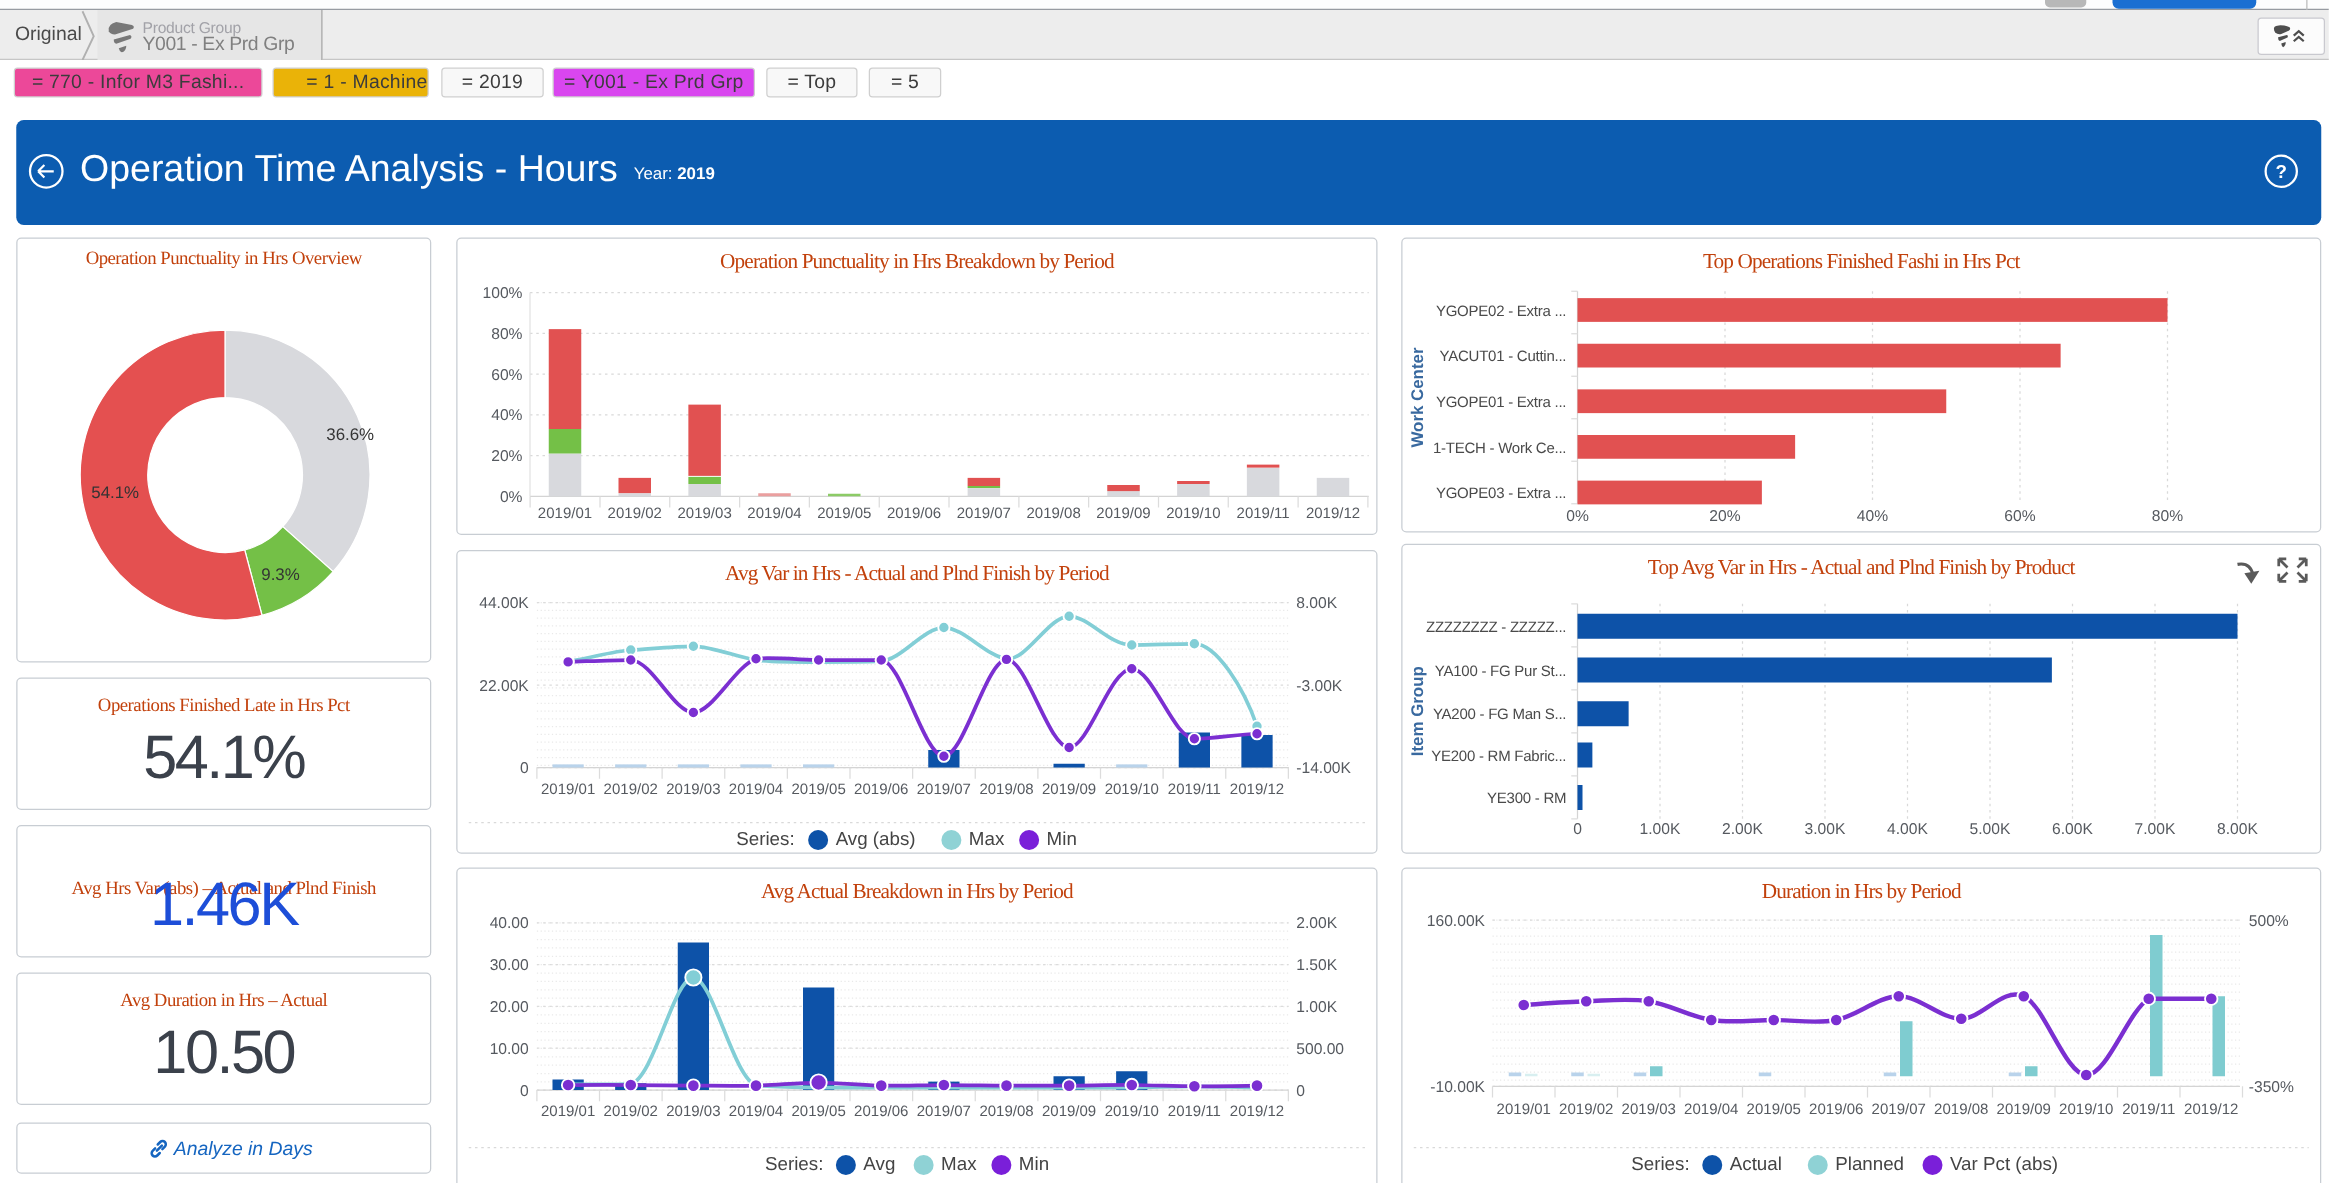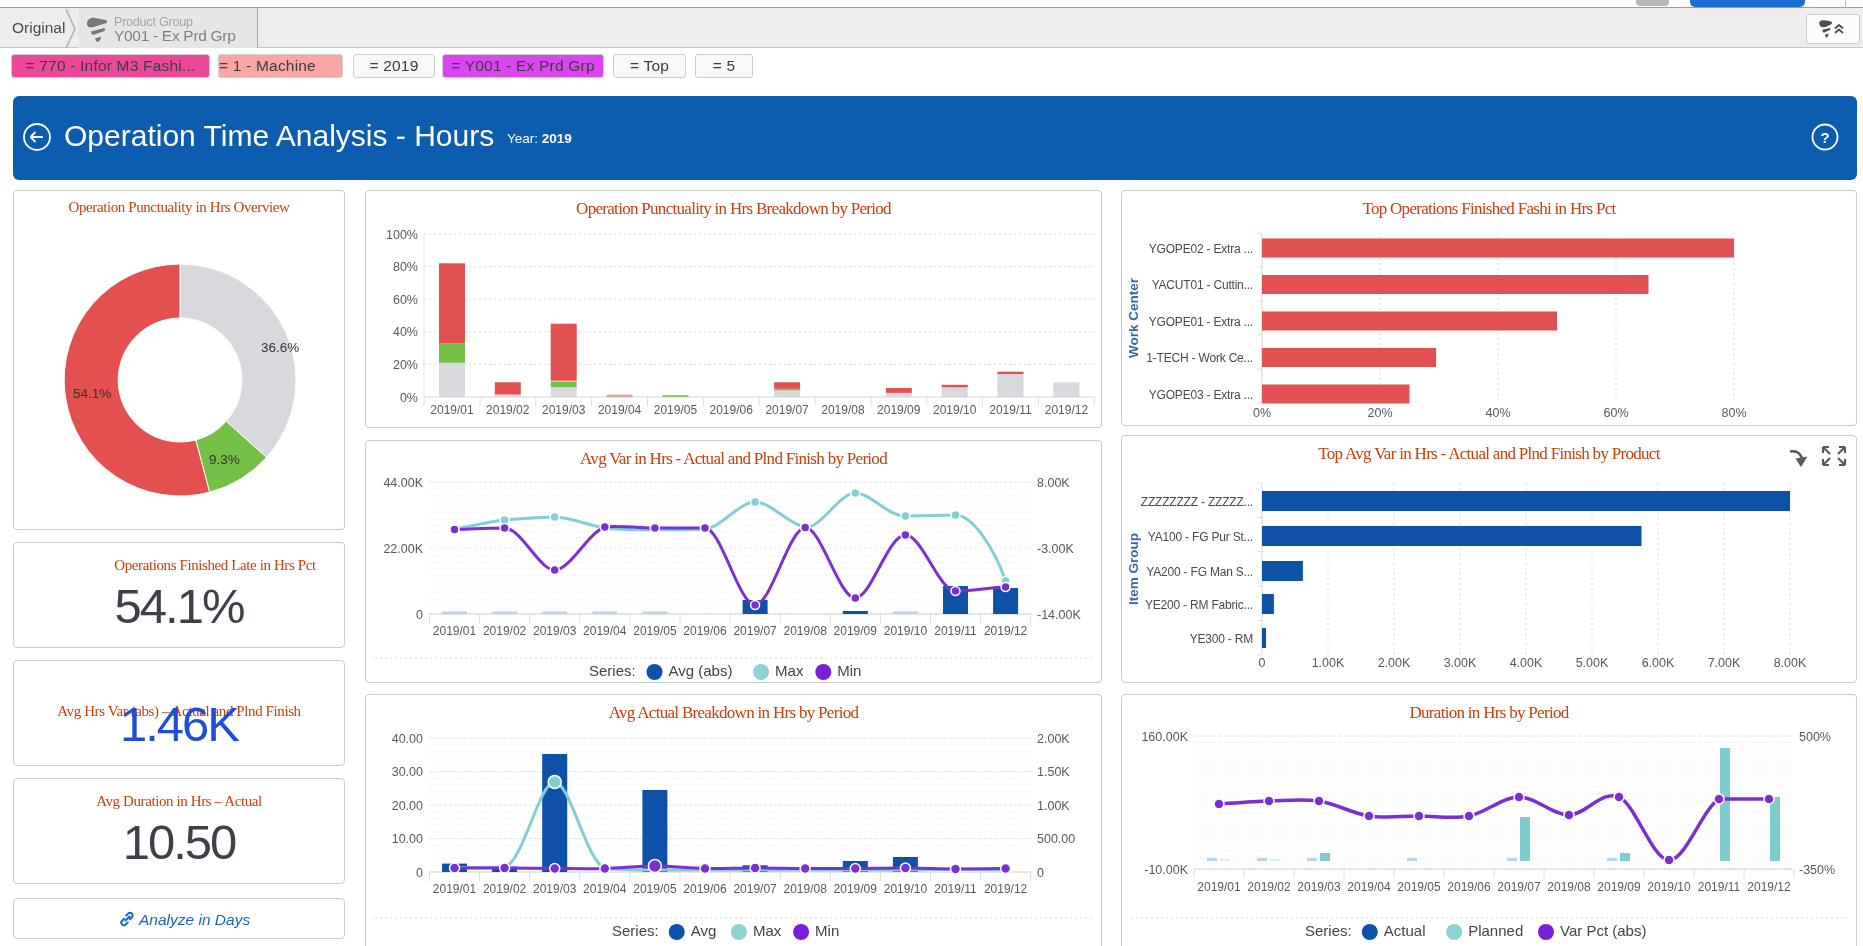--- a/index.html
+++ b/index.html
@@ -35,21 +35,21 @@
 <div class="abs" style="left:1806px;top:14px;width:54px;height:30px;background:#fcfcfc;border:1px solid #c9c9cf;border-radius:3px;"></div>
 <svg class="abs" style="left:1818px;top:20px;" width="30" height="19" viewBox="0 0 30 19">
   <path d="M1.5 1.5 Q0.5 4 2.2 6 Q4 7.8 7 7.2 L13 4.5 Q14.8 3.5 13.7 1.8 Q9.5 0 5 0.3 Q2.3 0.6 1.5 1.5 Z" fill="#4e4e4e"></path>
   <path d="M4.5 9.8 L11.5 8 Q12.8 8.7 12 10 L5.8 12.8 Q4.3 12.5 4.5 9.8 Z" fill="#4e4e4e"></path>
   <path d="M7 14.8 L10.5 13.5 Q10.8 16.2 8.5 17.8 Q7.2 16.8 7 14.8 Z" fill="#4e4e4e"></path>
   <path d="M17 8.5 L21 5 L25 8.5" fill="none" stroke="#4e4e4e" stroke-width="1.8"></path>
   <path d="M17 13 L21 9.5 L25 13" fill="none" stroke="#4e4e4e" stroke-width="1.8"></path>
 </svg>
 
 <div class="abs" style="left:11px;top:54px;width:199px;height:24px;background:#ec4899;border:1px solid #cfcfcf;border-radius:3px;text-align:center;font-size:15.5px;letter-spacing:0.2px;color:#3c3c3c;line-height:22px;">= 770 - Infor M3 Fashi...</div>
-<div class="abs" style="left:218px;top:54px;width:125px;height:24px;background:#fca5a5;border:1px solid #cfcfcf;border-radius:3px;text-align:left;font-size:15.5px;letter-spacing:0.2px;color:#3c3c3c;line-height:22px;">= 1 - Machine</div>
+<div class="abs" style="left:218px;top:54px;width:125px;height:24px;background:#eab308;border:1px solid #cfcfcf;border-radius:3px;text-align:right;font-size:15.5px;letter-spacing:0.2px;color:#3c3c3c;line-height:22px;">= 1 - Machine</div>
 <div class="abs" style="left:353px;top:54px;width:82px;height:24px;background:#f8f8f8;border:1px solid #cfcfcf;border-radius:3px;text-align:center;font-size:15.5px;letter-spacing:0.2px;color:#3c3c3c;line-height:22px;">= 2019</div>
 <div class="abs" style="left:442px;top:54px;width:162px;height:24px;background:#d946ef;border:1px solid #cfcfcf;border-radius:3px;text-align:center;font-size:15.5px;letter-spacing:0.2px;color:#3c3c3c;line-height:22px;">= Y001 - Ex Prd Grp</div>
 <div class="abs" style="left:613px;top:54px;width:73px;height:24px;background:#f8f8f8;border:1px solid #cfcfcf;border-radius:3px;text-align:center;font-size:15.5px;letter-spacing:0.2px;color:#3c3c3c;line-height:22px;">= Top</div>
 <div class="abs" style="left:695px;top:54px;width:58px;height:24px;background:#f8f8f8;border:1px solid #cfcfcf;border-radius:3px;text-align:center;font-size:15.5px;letter-spacing:0.2px;color:#3c3c3c;line-height:22px;">= 5</div>
 
 <div class="abs" style="left:13px;top:96px;width:1844px;height:84px;background:#0c5cb0;border-radius:6px;"></div>
 <svg class="abs" style="left:22px;top:122px;" width="30" height="30" viewBox="0 0 30 30">
   <circle cx="15" cy="15" r="13" fill="none" stroke="#fff" stroke-width="1.8"></circle>
   <path d="M8.5 15 L21 15 M8.5 15 L13.5 10 M8.5 15 L13.5 20" fill="none" stroke="#fff" stroke-width="1.8"></path>
 </svg>
@@ -65,21 +65,21 @@
 <svg class="abs" style="left:13px;top:190px;" width="332" height="340" id="donut">
 <path d="M 167.0 74.0 A 116 116 0 0 1 253.5 267.3 L 213.2 231.3 A 62 62 0 0 0 167.0 128.0 Z" fill="#d8d9dd" stroke="#fff" stroke-width="1"></path>
 <path d="M 253.5 267.3 A 116 116 0 0 1 196.6 302.2 L 182.8 250.0 A 62 62 0 0 0 213.2 231.3 Z" fill="#74c047" stroke="#fff" stroke-width="1"></path>
 <path d="M 196.6 302.2 A 116 116 0 1 1 167.0 74.0 L 167.0 128.0 A 62 62 0 1 0 182.8 250.0 Z" fill="#e45050" stroke="#fff" stroke-width="1"></path>
 <text x="248" y="162" font-size="13.5" fill="#333">36.6%</text>
 <text x="196" y="274" font-size="13.5" fill="#333">9.3%</text>
 <text x="60" y="208" font-size="13.5" fill="#333">54.1%</text>
 </svg>
 
 <div class="card" style="left:13px;top:542px;width:332px;height:106px;"></div>
-<div class="ctitle" style="left:13px;top:557px;width:332px;margin-left:36px;">Operations Finished Late in Hrs Pct</div>
+<div class="ctitle" style="left:13px;top:557px;width:332px;">Operations Finished Late in Hrs Pct</div>
 <div class="abs" style="left:13px;top:578px;width:332px;text-align:center;font-size:49px;letter-spacing:-2px;color:#3b414b;">54.1%</div>
 
 <div class="card" style="left:13px;top:660px;width:332px;height:106px;"></div>
 <div class="ctitle" style="left:13px;top:675px;width:332px;margin-top:28px;">Avg Hrs Var (abs) – Actual and Plnd Finish</div>
 <div class="abs" style="left:13px;top:696px;width:332px;text-align:center;font-size:49px;letter-spacing:-2px;color:#1d4ed8;">1.46K</div>
 
 <div class="card" style="left:13px;top:778px;width:332px;height:106px;"></div>
 <div class="ctitle" style="left:13px;top:793px;width:332px;">Avg Duration in Hrs – Actual</div>
 <div class="abs" style="left:13px;top:814px;width:332px;text-align:center;font-size:49px;letter-spacing:-2px;color:#3b414b;">10.50</div>
 

